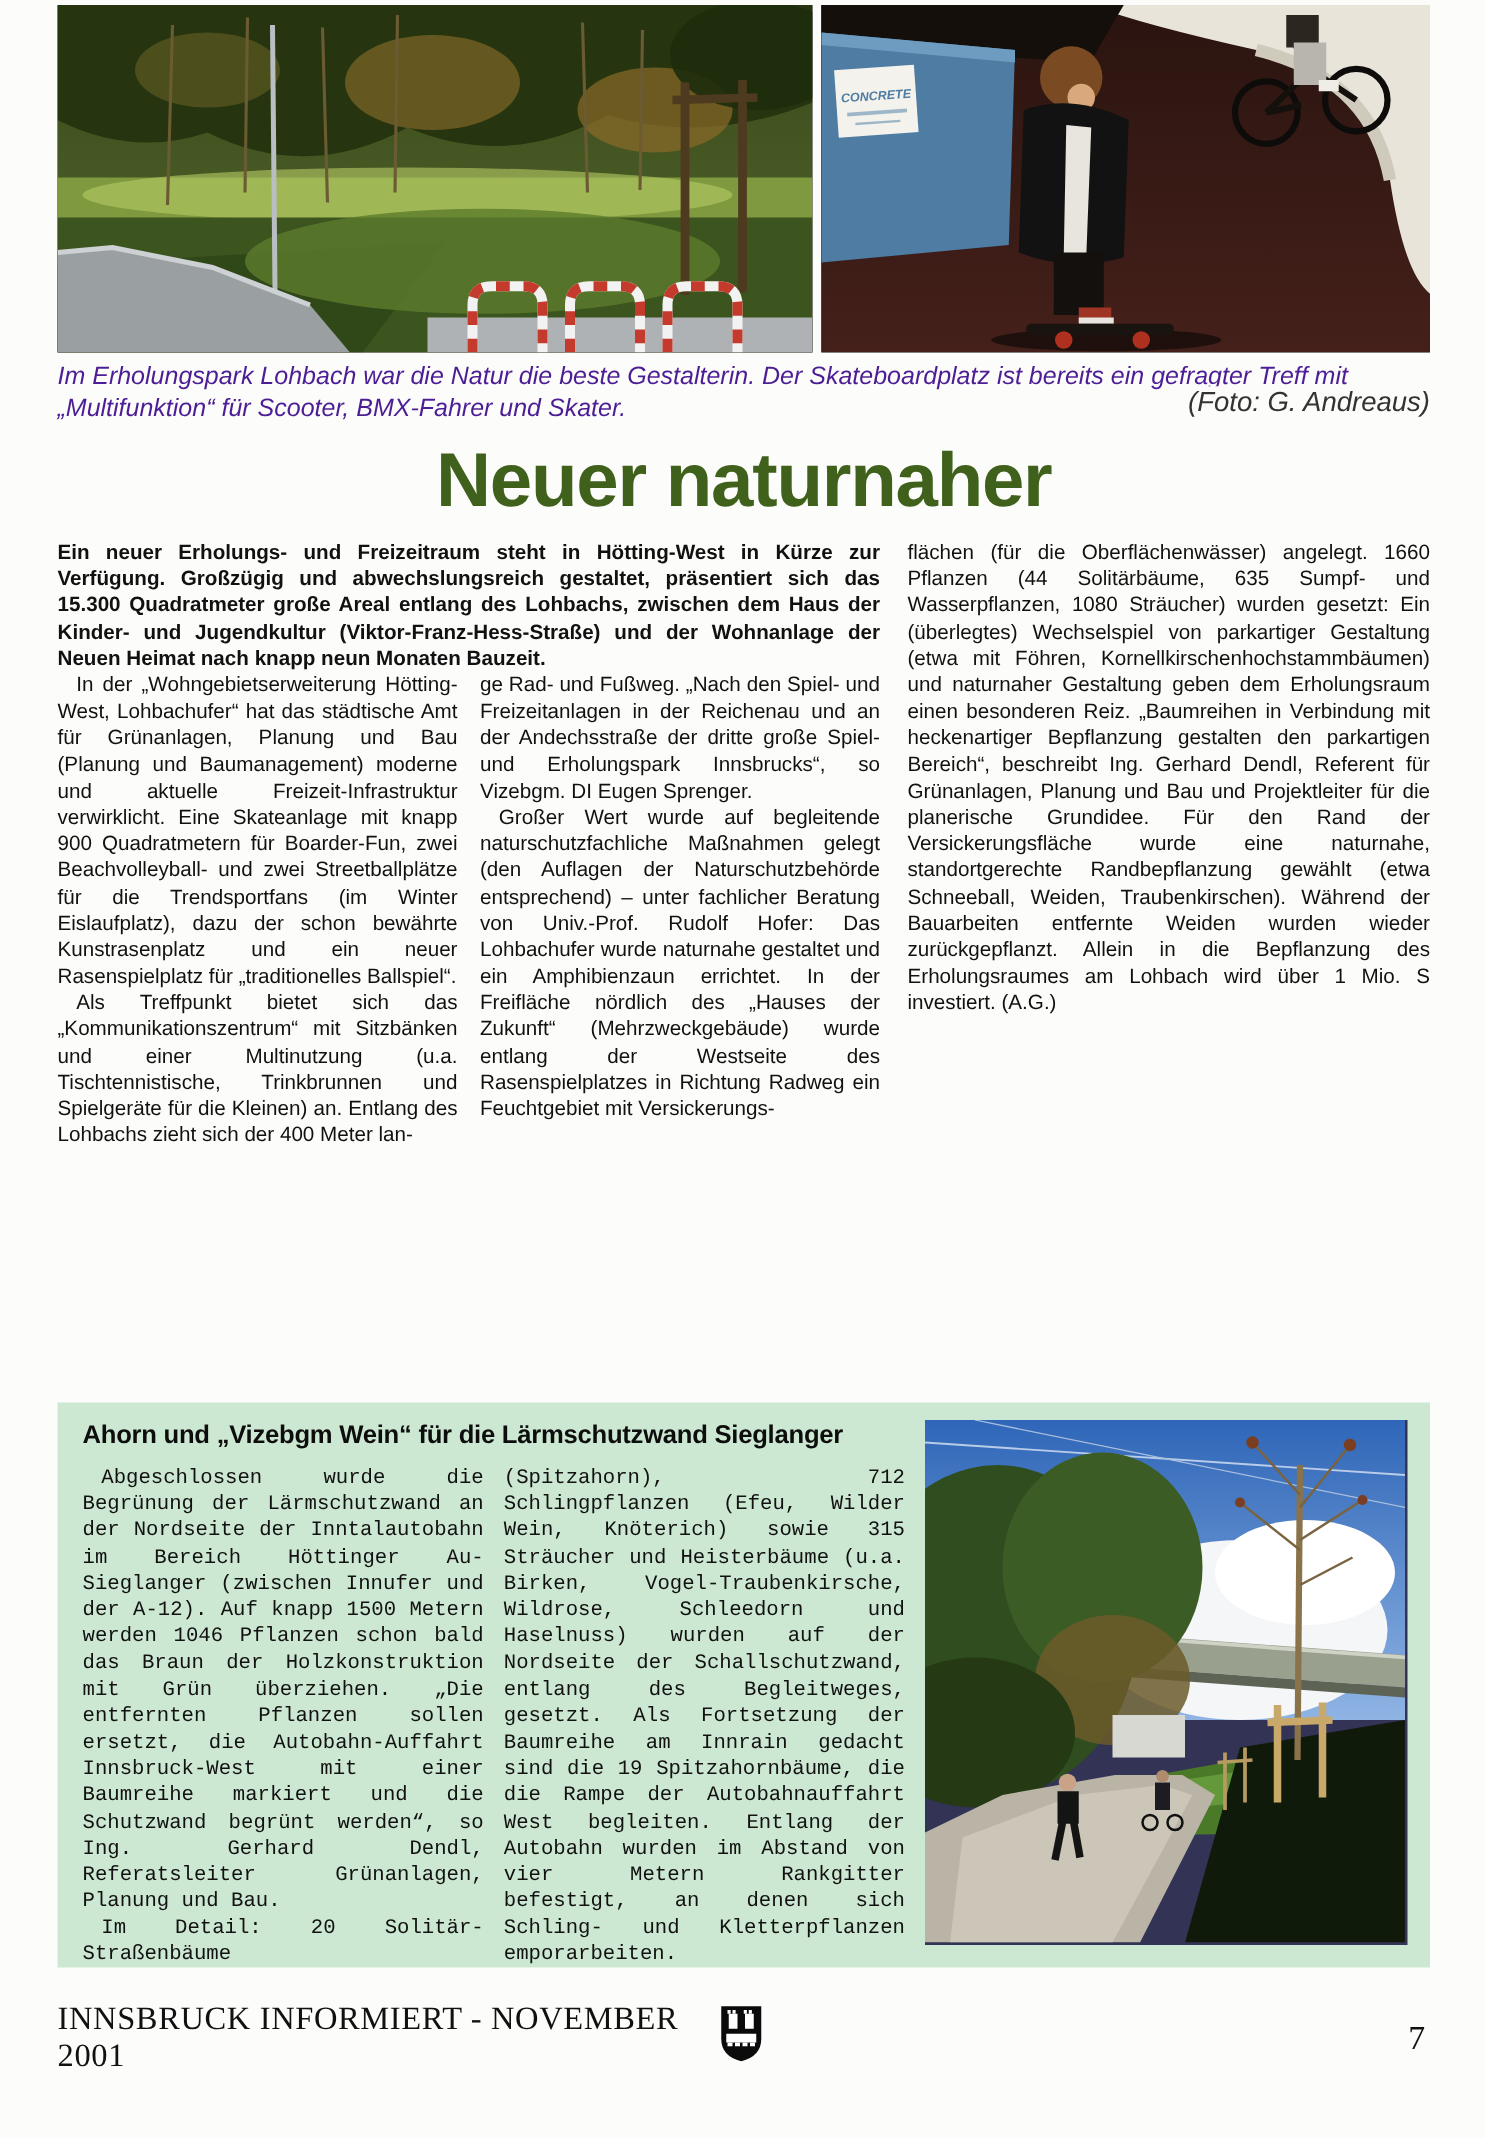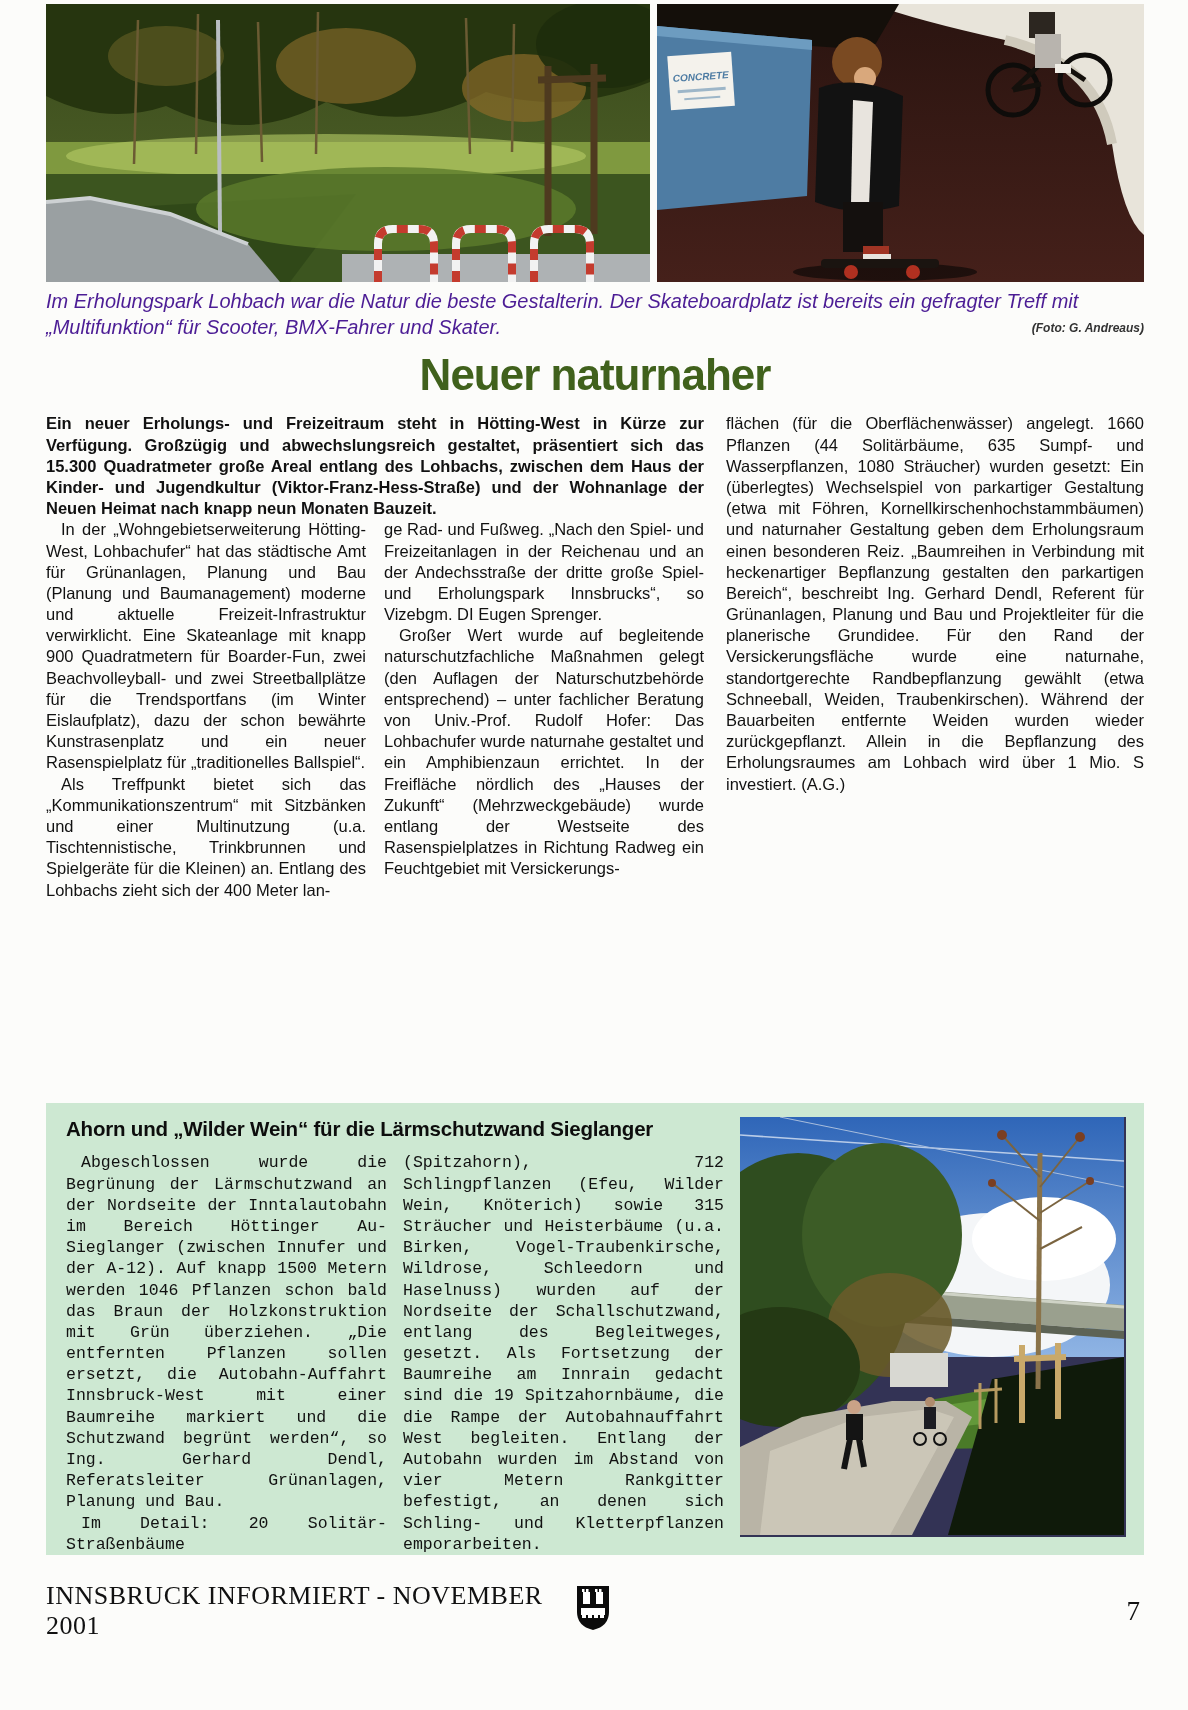--- a/index.html
+++ b/index.html
@@ -20,27 +20,27 @@
   .photo-right{flex:1;}
 
   
   .caption-row{position:relative;margin-top:7px;height:48px;}
   .caption{
     font-style:italic;font-size:20px;line-height:1.28;color:#4c1d95;
     width:100%;margin:0;
   }
   .credit{
     position:absolute;right:0;bottom:2px;
-    font-style:italic;font-size:12px;color:#333;background:#fcfcfa;padding-left:8px;font-weight:bold;
+    font-style:italic;font-size:22px;color:#333;background:#fcfcfa;padding-left:8px;
   }
 
   
   .headline{
     margin:14px 0 8px 0;text-align:center;
-    font-weight:bold;font-size:44px;line-height:1.1;letter-spacing:-1px;
+    font-weight:bold;font-size:61px;line-height:1.1;letter-spacing:-1px;
     color:#40611c;
   }
   .headline span{display:block;}
 
   
   .main{display:flex;gap:22px;min-height:672px;align-items:flex-start;margin-top:14px;}
   .left-two{width:658px;flex:0 0 658px;}
   .lead{
     font-weight:bold;font-size:19.5px;line-height:1.32;text-align:justify;margin:0 0 13px 0;
   }
@@ -209,21 +209,21 @@
         </div>
       </div>
     </div>
     <div class="col3">
       <p>flächen (für die Oberflächenwässer) angelegt. 1660 Pflanzen (44 Solitärbäume, 635 Sumpf- und Wasserpflanzen, 1080 Sträucher) wurden gesetzt: Ein (überlegtes) Wechselspiel von parkartiger Gestaltung (etwa mit Föhren, Kornellkirschenhochstammbäumen) und naturnaher Gestaltung geben dem Erholungsraum einen besonderen Reiz. „Baumreihen in Verbindung mit heckenartiger Bepflanzung gestalten den parkartigen Bereich“, beschreibt Ing. Gerhard Dendl, Referent für Grünanlagen, Planung und Bau und Projektleiter für die planerische Grundidee. Für den Rand der Versickerungsfläche wurde eine naturnahe, standortgerechte Randbepflanzung gewählt (etwa Schneeball, Weiden, Traubenkirschen). Während der Bauarbeiten entfernte Weiden wurden wieder zurückgepflanzt. Allein in die Bepflanzung des Erholungsraumes am Lohbach wird über 1 Mio. S investiert. (A.G.)</p>
     </div>
   </div>
 
   <div class="greenbox">
     <div class="box-text bodytext">
-      <h2 class="box-title">Ahorn und „Wilder Wein“ für die Lärmschutzwand Sieglanger</h2>
+      <h2 class="box-title">Ahorn und „Vizebgm Wein“ für die Lärmschutzwand Sieglanger</h2>
       <div class="box-cols">
         <div class="boxcol">
           <p class="indent">Abgeschlossen wurde die Begrünung der Lärmschutzwand an der Nordseite der Inntalautobahn im Bereich Höttinger Au-Sieglanger (zwischen Innufer und der A-12). Auf knapp 1500 Metern werden 1046 Pflanzen schon bald das Braun der Holzkonstruktion mit Grün überziehen. „Die entfernten Pflanzen sollen ersetzt, die Autobahn-Auffahrt Innsbruck-West mit einer Baumreihe markiert und die Schutzwand begrünt werden“, so Ing. Gerhard Dendl, Referatsleiter Grünanlagen, Planung und Bau.</p>
           <p class="indent">Im Detail: 20 Solitär-Straßenbäume</p>
         </div>
         <div class="boxcol">
           <p>(Spitzahorn), 712 Schlingpflanzen (Efeu, Wilder Wein, Knöterich) sowie 315 Sträucher und Heisterbäume (u.a. Birken, Vogel-Traubenkirsche, Wildrose, Schleedorn und Haselnuss) wurden auf der Nordseite der Schallschutzwand, entlang des Begleitweges, gesetzt. Als Fortsetzung der Baumreihe am Innrain gedacht sind die 19 Spitzahornbäume, die die Rampe der Autobahnauffahrt West begleiten. Entlang der Autobahn wurden im Abstand von vier Metern Rankgitter befestigt, an denen sich Schling- und Kletterpflanzen emporarbeiten.</p>
         </div>
       </div>
     </div>

